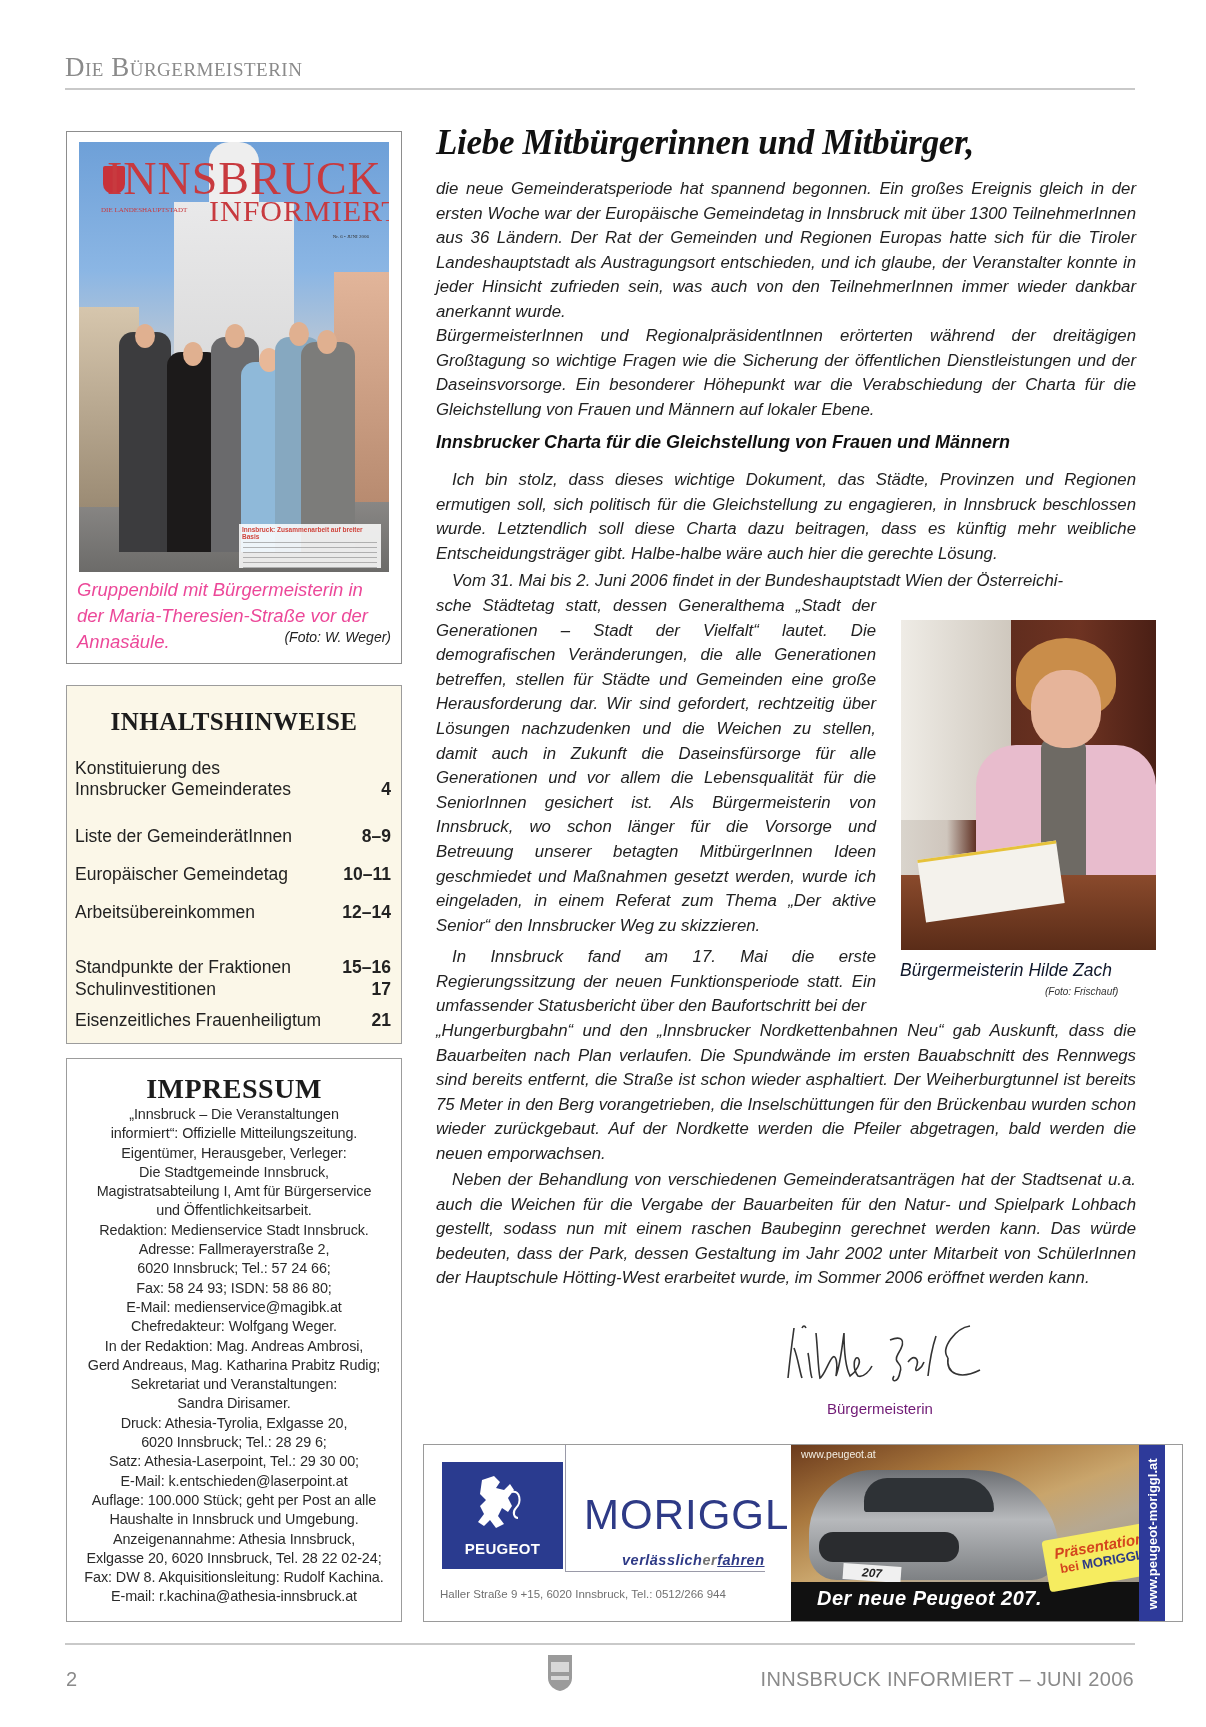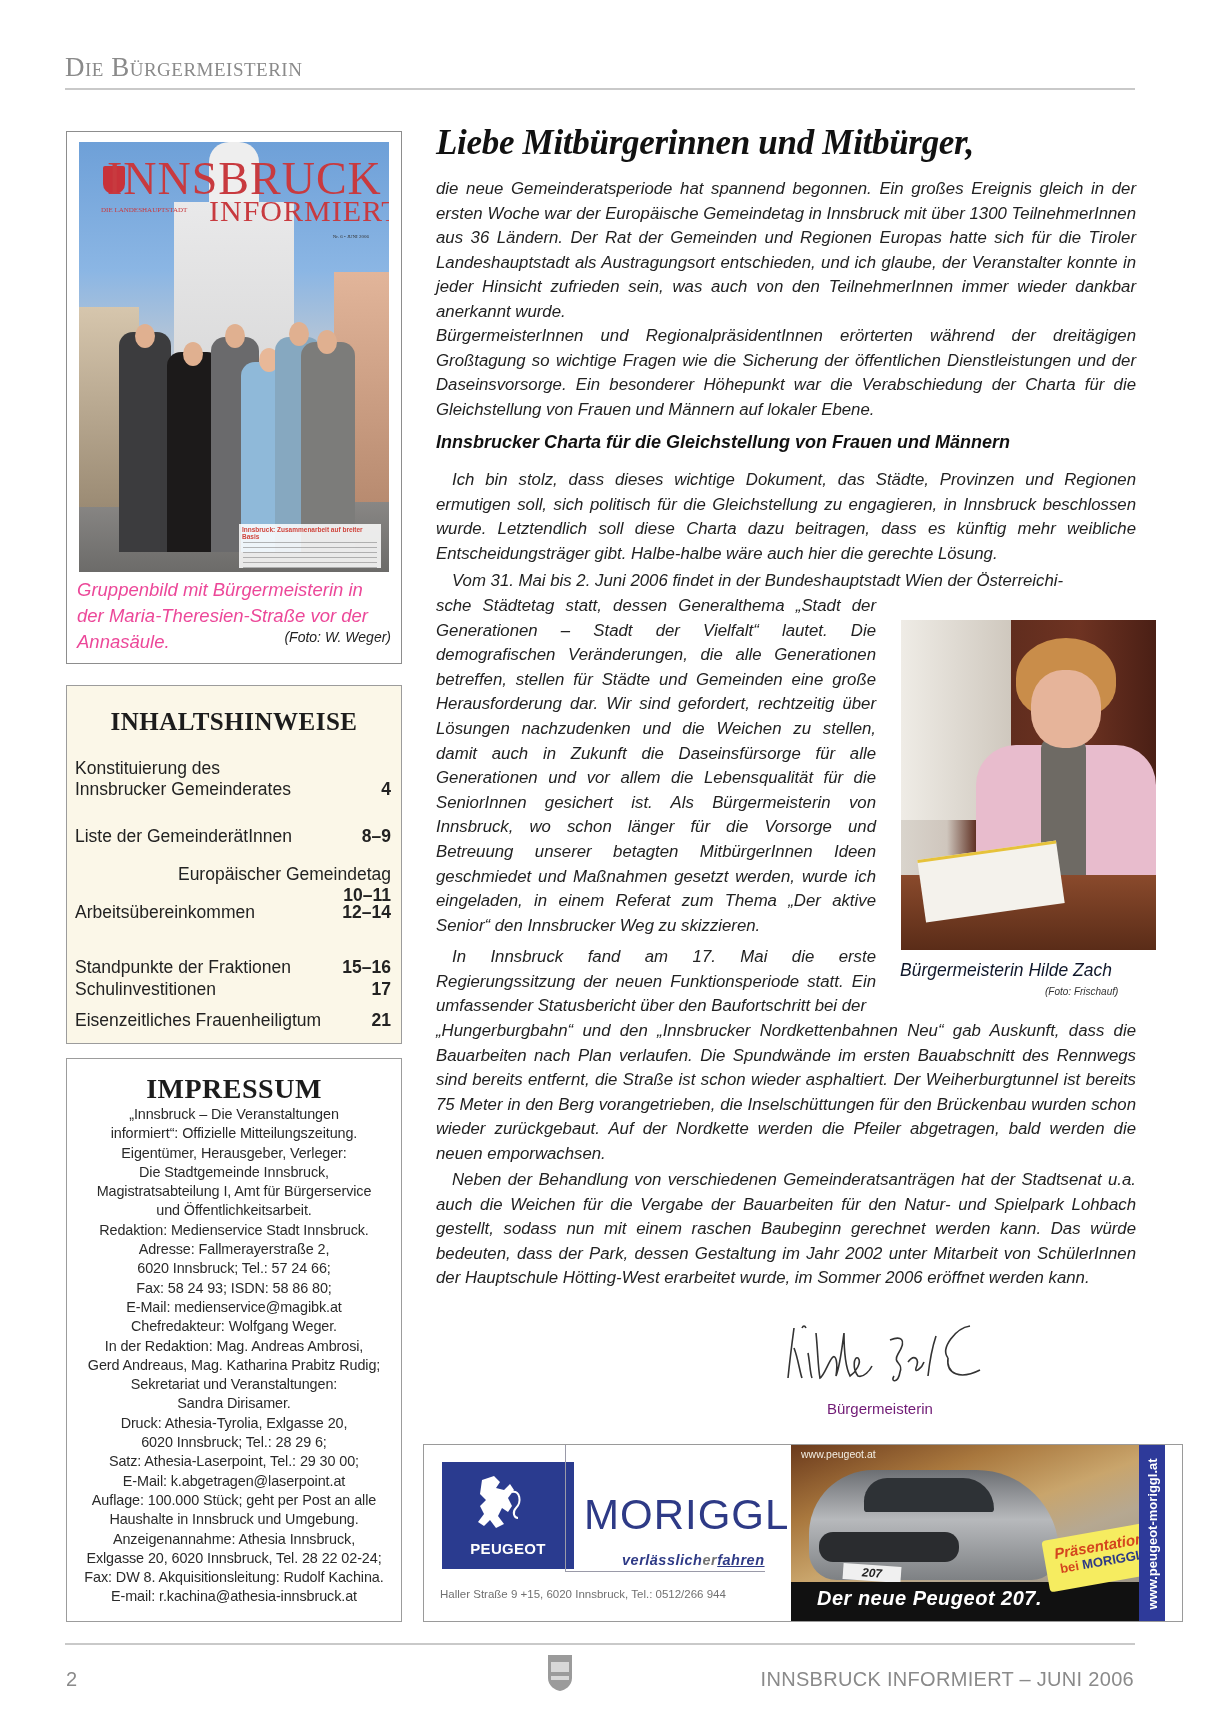--- a/index.html
+++ b/index.html
@@ -70,21 +70,21 @@
   #portrait .paper { position: absolute; left: 20px; top: 230px; width: 140px; height: 60px; background: #f4f2ec; transform: rotate(-8deg); border-top: 3px solid #e6c23a; }
   #portrait-caption { position: absolute; left: 900px; top: 960px; font-style: italic; font-size: 17.5px; color: #0f172a; }
   #portrait-credit { position: absolute; left: 1045px; top: 986px; font-style: italic; font-size: 10px; color: #333; }
 
   
   #signature { position: absolute; left: 780px; top: 1318px; width: 220px; height: 70px; }
   #signature-role { position: absolute; left: 827px; top: 1400px; font-size: 15px; color: #701a75; }
 
   
   #ad { position: absolute; left: 423px; top: 1444px; width: 760px; height: 178px; border: 1px solid #9a9a9a; box-sizing: border-box; overflow: hidden; background: #fff; }
-  #ad-peugeot-logo { position: absolute; left: 18px; top: 17px; width: 132px; height: 107px; background: #2a3b8f; color: #fff; }
+  #ad-peugeot-logo { position: absolute; left: 18px; top: 17px; width: 121px; height: 107px; background: #2a3b8f; color: #fff; }
   #ad-lion { position: absolute; left: 26px; top: 10px; width: 56px; height: 60px; }
   #ad-peugeot-word { position: absolute; left: 0; width: 100%; top: 78px; text-align: center; font-weight: bold; font-size: 15px; letter-spacing: 0.3px; }
   #ad-divider-v { position: absolute; left: 141px; top: 0; width: 1px; height: 126px; background: #9a9aa8; }
   #ad-divider-h { position: absolute; left: 141px; top: 126px; width: 200px; height: 1px; background: #9a9aa8; }
   #ad-moriggl { position: absolute; left: 160px; top: 46px; font-size: 42px; color: #2e3a86; letter-spacing: 1px; }
   #ad-slogan { position: absolute; left: 198px; top: 107px; font-size: 14.5px; font-style: italic; font-weight: bold; color: #2e3a86; letter-spacing: 0.5px; }
   #ad-slogan .light { color: #737373; }
   #ad-slogan .ul { text-decoration: underline; }
   #ad-address { position: absolute; left: 16px; top: 143px; font-size: 11.5px; color: #707070; }
   #ad-photo { position: absolute; left: 367px; top: 0; width: 374px; height: 178px;
@@ -152,21 +152,21 @@
     <div>Konstituierung des</div>
     <div style="display:flex;justify-content:space-between;">
       <span>Innsbrucker Gemeinderates</span>
       <span class="toc-page">4</span>
     </div>
   </div>
   <div class="toc-row sans" style="top:140px;">
     <span>Liste der GemeinderätInnen</span>
     <span class="toc-page">8–9</span>
   </div>
-  <div class="toc-row sans" style="top:178px;flex-direction:column;">
+  <div class="toc-row sans" style="top:178px;">
     <span>Europäischer Gemeindetag</span>
     <span class="toc-page">10–11</span>
   </div>
   <div class="toc-row sans" style="top:216px;">
     <span>Arbeitsübereinkommen</span>
     <span class="toc-page">12–14</span>
   </div>
   <div class="toc-row sans" style="top:271px;align-items:flex-end;">
     <span>Standpunkte der Fraktionen</span>
     <span class="toc-page">15–16</span>
@@ -196,21 +196,21 @@
       <div>Fax: 58 24 93;  ISDN: 58 86 80;</div>
       <div>E-Mail: medienservice@magibk.at</div>
       <div>Chefredakteur: Wolfgang Weger.</div>
       <div>In der Redaktion: Mag. Andreas Ambrosi,</div>
       <div>Gerd Andreaus, Mag. Katharina Prabitz Rudig;</div>
       <div>Sekretariat und Veranstaltungen:</div>
       <div>Sandra Dirisamer.</div>
       <div>Druck: Athesia-Tyrolia, Exlgasse 20,</div>
       <div>6020 Innsbruck; Tel.: 28 29 6;</div>
       <div>Satz: Athesia-Laserpoint, Tel.: 29 30 00;</div>
-      <div>E-Mail: k.abgetragen@laserpoint.at</div>
+      <div>E-Mail: k.entschieden@laserpoint.at</div>
       <div>Auflage: 100.000 Stück; geht per Post an alle</div>
       <div>Haushalte in Innsbruck und Umgebung.</div>
       <div>Anzeigenannahme: Athesia Innsbruck,</div>
       <div>Exlgasse 20, 6020 Innsbruck, Tel. 28 22 02-24;</div>
       <div>Fax: DW 8. Akquisitionsleitung:  Rudolf Kachina.</div>
       <div>E-mail: r.kachina@athesia-innsbruck.at</div>
     </div>
 </div>
 
 <div id="article-title" class="serif">Liebe Mitbürgerinnen und Mitbürger,</div>

